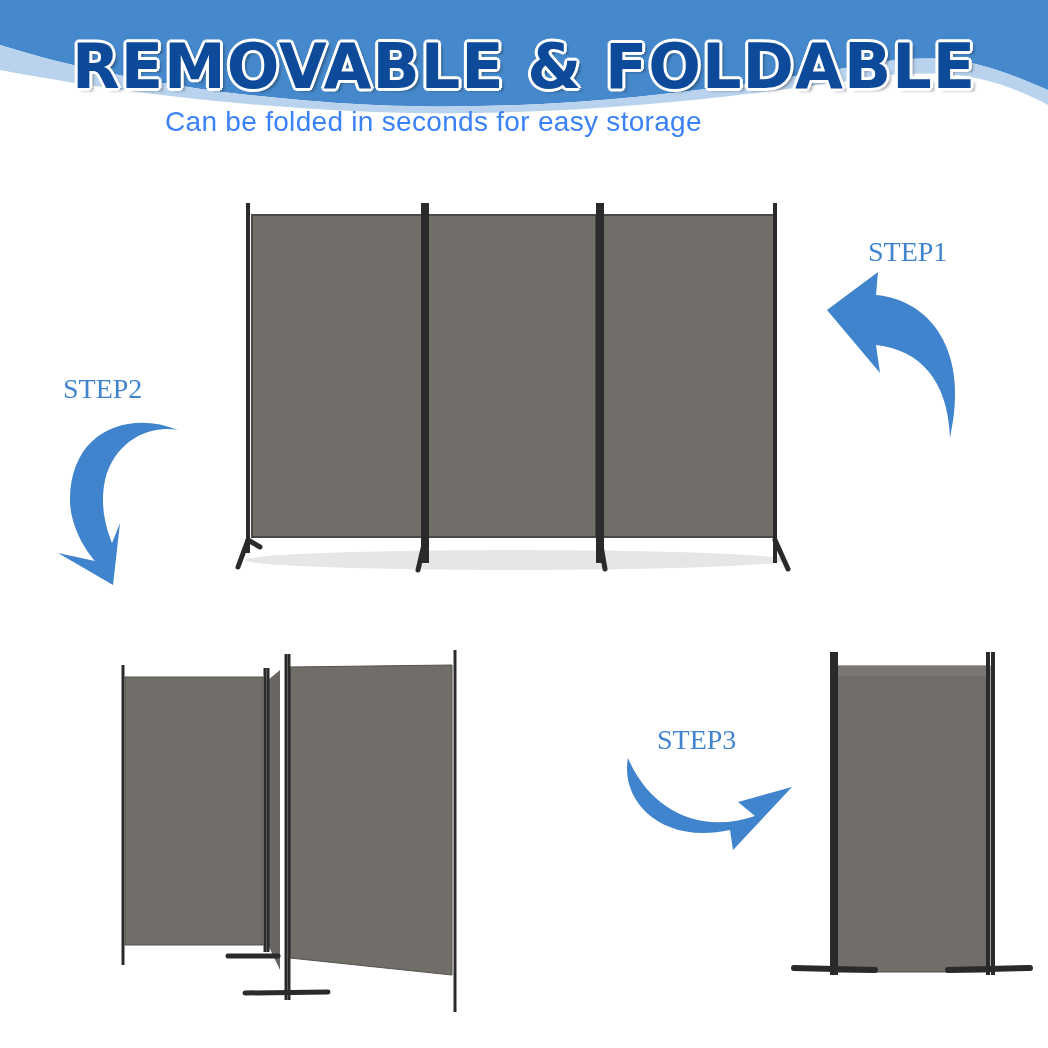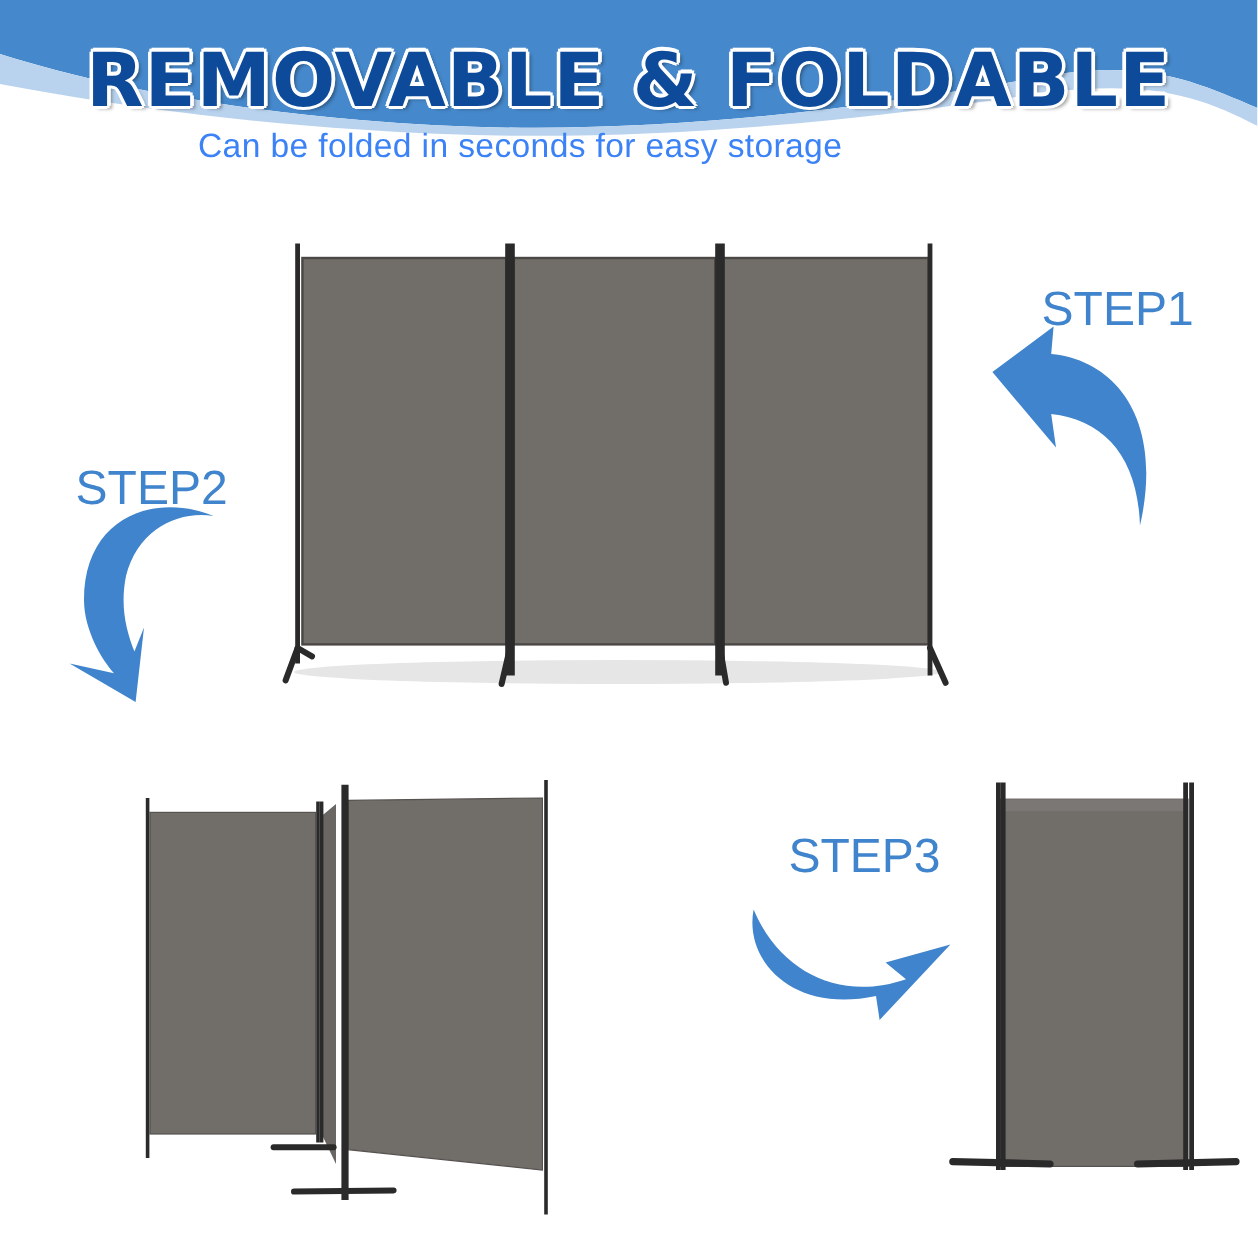--- a/index.html
+++ b/index.html
@@ -4,21 +4,21 @@
 <style>
   html,body{margin:0;padding:0;background:#fff;}
   #root{position:relative;width:1048px;height:1048px;overflow:hidden;background:#fff;font-family:"Liberation Sans",sans-serif;padding-left:32px;}
   .abs{position:absolute;}
   #title{left:0;top:30px;width:1048px;text-align:center;font-family:"DejaVu Sans",sans-serif;font-weight:bold;font-size:62px;letter-spacing:1px;color:#0d4a9a;
     -webkit-text-stroke:0px;text-shadow:
       3px 0 0 #fff,-3px 0 0 #fff,0 3px 0 #fff,0 -3px 0 #fff,
       2px 2px 0 #fff,-2px -2px 0 #fff,2px -2px 0 #fff,-2px 2px 0 #fff,
       4px 3px 3px rgba(0,0,0,0.35);}
   #subtitle{left:165px;top:106px;font-size:28px;color:#3b82f6;font-family:"Liberation Sans",sans-serif;letter-spacing:0.3px;}
-  .step{font-family:Liberation Sans, sans-serif;font-size:40px;color:#3f84cc;}
+  .step{font-family:Liberation Serif, serif;font-size:28px;color:#3f84cc;}
 </style>
 </head>
 <body>
 
 <div id="root">
 
   <svg class="abs" style="left:0;top:0" width="1048" height="150">
     <path d="M0,0 H1048 V90 C1000,70 960,50 880,62 C720,90 520,120 300,100 C180,90 80,70 0,45 Z" fill="#4588cb"></path>
     <path d="M0,45 C80,70 180,90 300,100 C520,120 720,90 880,62 C960,50 1000,70 1048,90 V105 C1000,80 960,68 880,76 C720,100 520,124 300,108 C180,100 80,85 0,70 Z" fill="#b9d3ee"></path>
   </svg>
@@ -45,21 +45,21 @@
       <line x1="370" y1="345" x2="375" y2="374"></line>
       <line x1="545" y1="345" x2="558" y2="374"></line>
     </g>
   </svg>
 
   <div class="abs step" style="left:868px;top:236px">STEP1</div>
   <svg class="abs" style="left:820px;top:270px" width="150" height="180">
     <path d="M7,40 L58,2 L56,25 C110,30 150,80 130,168 C128,110 100,80 56,75 L60,103 Z" fill="#3f84cc"></path>
   </svg>
 
-  <div class="abs step" style="left:63px;top:385px">STEP2</div>
+  <div class="abs step" style="left:63px;top:373px">STEP2</div>
   <svg class="abs" style="left:50px;top:415px" width="140" height="175">
     <path d="M128,15 C80,-5 20,15 20,85 C20,110 35,135 45,146 L8,138 L63,170 L70,108 L62,128 C55,110 50,90 55,65 C65,25 100,10 128,15 Z" fill="#3f84cc"></path>
   </svg>
 
   <svg class="abs" style="left:100px;top:640px" width="380" height="380">
     <rect x="25" y="37" width="138" height="268" fill="#716d69" stroke="#55524f" stroke-width="1"></rect>
     <polygon points="168,40 180,30 180,330 168,305" fill="#6a6663"></polygon>
     <polygon points="190,27 352,25 352,335 190,318" fill="#716d69" stroke="#55524f" stroke-width="1"></polygon>
     <g stroke="#2a2a2a" stroke-width="3">
       <line x1="23" y1="25" x2="23" y2="325"></line>
@@ -68,21 +68,21 @@
       <line x1="186" y1="14" x2="186" y2="360"></line>
       <line x1="189" y1="14" x2="189" y2="360"></line>
       <line x1="355" y1="10" x2="355" y2="372"></line>
     </g>
     <g stroke="#2a2a2a" stroke-width="5" stroke-linecap="round">
       <line x1="128" y1="316" x2="178" y2="316"></line>
       <line x1="145" y1="353" x2="228" y2="352"></line>
     </g>
   </svg>
 
-  <div class="abs step" style="left:657px;top:692px">STEP3</div>
+  <div class="abs step" style="left:657px;top:724px">STEP3</div>
   <svg class="abs" style="left:620px;top:750px" width="180" height="105">
     <path d="M8,8 C0,50 40,95 110,80 L113,100 L172,37 L118,52 L135,66 C80,85 30,60 8,8 Z" fill="#3f84cc"></path>
   </svg>
 
   <svg class="abs" style="left:780px;top:640px" width="260" height="350">
     <rect x="54" y="26" width="156" height="306" fill="#716d69" stroke="#55524f" stroke-width="1"></rect>
     <rect x="54" y="26" width="156" height="10" fill="#7b7774"></rect>
     <g stroke="#2a2a2a" stroke-width="4">
       <line x1="52" y1="12" x2="52" y2="335"></line>
       <line x1="56" y1="12" x2="56" y2="335"></line>

